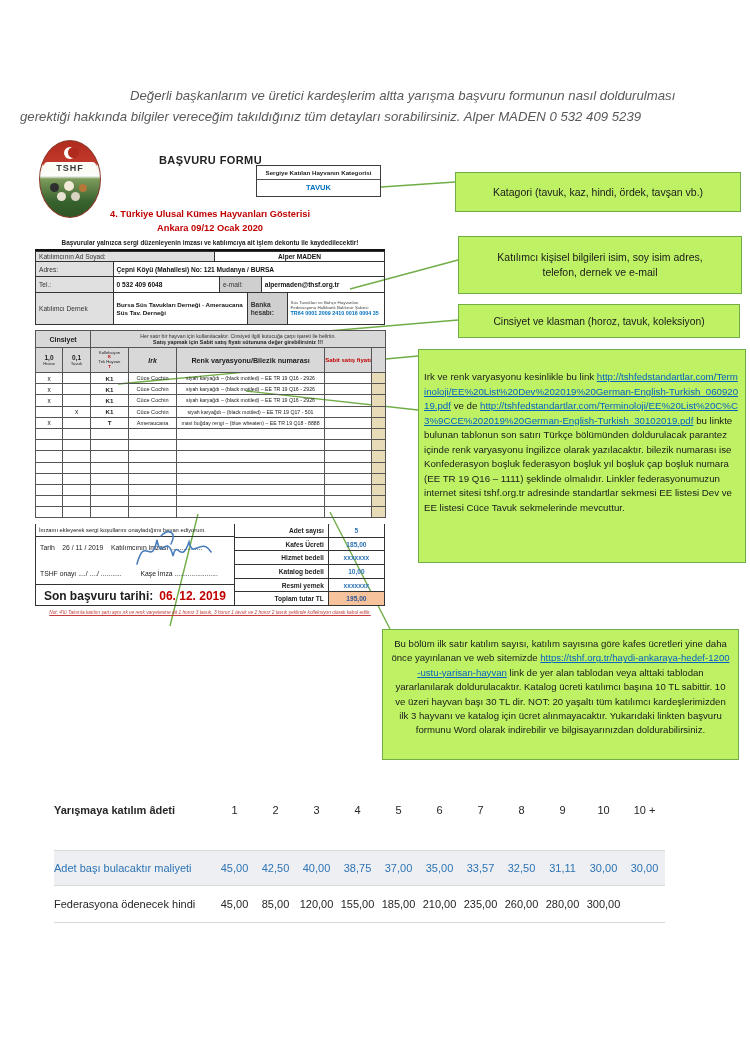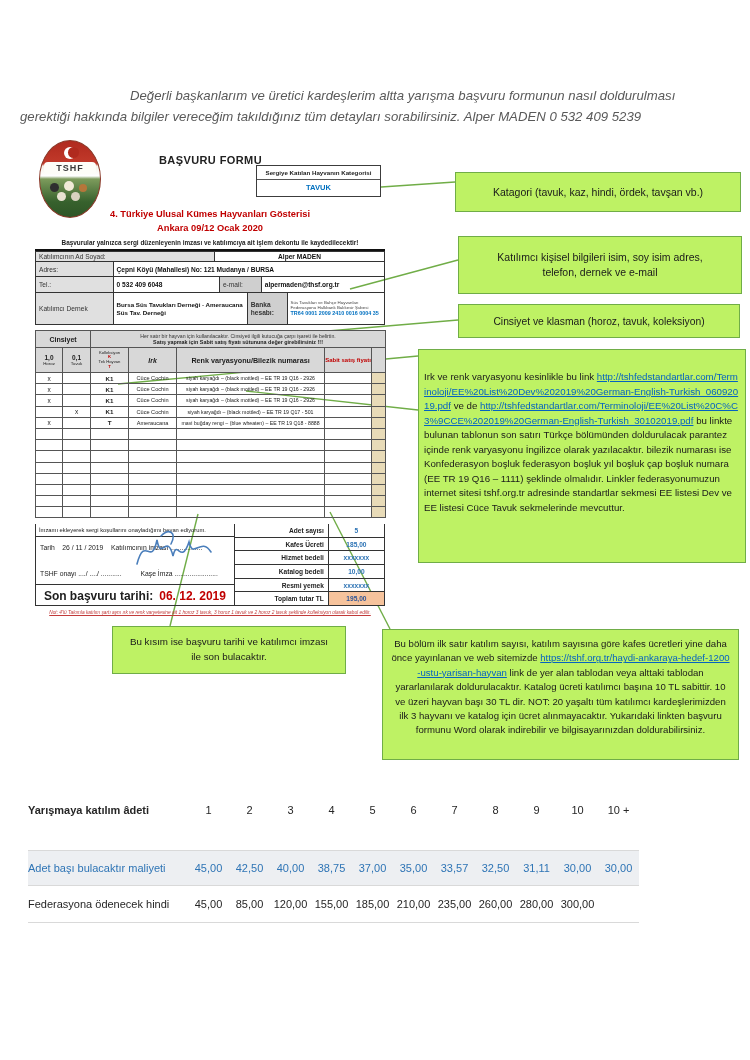--- a/index.html
+++ b/index.html
@@ -77,21 +77,21 @@
   .cent{display:flex;align-items:center;justify-content:center;text-align:center;}
   #co1{left:455px;top:172px;width:286px;height:40px;font-size:10.5px;}
   #co2{left:458px;top:236px;width:284px;height:58px;font-size:10.5px;padding:0 24px;line-height:1.45;}
   #co3{left:458px;top:304px;width:282px;height:34px;font-size:10.3px;}
   #co4{left:418px;top:349px;width:328px;height:214px;font-size:9.7px;line-height:1.5;text-align:left;padding:20px 5px;}
   #co5{left:112px;top:626px;width:234px;height:48px;font-size:9.8px;line-height:1.5;padding:0 12px;}
   #co6{left:382px;top:629px;width:357px;height:131px;font-size:9.6px;line-height:1.5;text-align:center;padding:7px 8px;}
   .lnk{color:#0563c1;text-decoration:underline;word-break:break-all;cursor:pointer;}
   
   .pricing{position:absolute;left:28px;top:796px;}
-  .ptab{border-collapse:collapse;table-layout:fixed;}
+  .ptab{border-collapse:collapse;table-layout:fixed;margin-left:26px;}
   .ptab td{padding:0;}
   .ptab .plabel{width:160px;text-align:left;font-size:11px;}
   .ptab .pval{width:41px;text-align:center;font-size:11px;}
   .prow-h td{height:46px;vertical-align:top;padding-top:8px;color:#262626;}
   .prow-h .plabel{font-weight:bold;}
   .prow-c td{height:34px;vertical-align:middle;background:#edeff2;border-top:1px solid #d9d9d9;border-bottom:1px solid #d9d9d9;color:#2e74b5;}
   .prow-t td{height:36px;vertical-align:middle;border-bottom:1px solid #d9d9d9;color:#262626;}
 </style>
 </head>
 <body>
@@ -371,21 +371,20 @@
   </div>
 
   <div class="callout cent" id="co1">Katagori (tavuk, kaz, hindi, ördek, tavşan vb.)</div>
   <div class="callout cent" id="co2">Katılımcı kişisel bilgileri isim,  soy isim adres, telefon, dernek ve e-mail</div>
   <div class="callout cent" id="co3">Cinsiyet ve klasman (horoz, tavuk, koleksiyon)</div>
 
   <div class="callout" id="co4">
     <span>Irk ve renk varyasyonu kesinlikle bu link </span><span class="lnk">http://tshfedstandartlar.com/Terminoloji/EE%20List%20Dev%202019%20German-English-Turkish_06092019.pdf</span><span> ve de </span><span class="lnk">http://tshfedstandartlar.com/Terminoloji/EE%20List%20C%C3%9CCE%202019%20German-English-Turkish_30102019.pdf</span><span> bu linkte bulunan tablonun son satırı Türkçe bölümünden doldurulacak parantez içinde renk varyasyonu İngilizce olarak yazılacaktır. bilezik numarası ise  Konfederasyon boşluk federasyon boşluk yıl boşluk çap boşluk numara (EE TR 19 Q16 – 1111) şeklinde olmalıdır. Linkler federasyonumuzun internet sitesi tshf.org.tr adresinde standartlar sekmesi EE listesi Dev ve EE listesi Cüce Tavuk sekmelerinde mevcuttur.</span>
   </div>
 
-  <div class="callout cent" id="co5">Bu kısım ise başvuru tarihi ve katılımcı imzası ile son bulacaktır.</div>
 
   <div class="callout" id="co6">
     <span>Bu bölüm ilk satır katılım sayısı, katılım sayısına göre kafes ücretleri yine daha önce yayınlanan ve web sitemizde </span><span class="lnk">https://tshf.org.tr/haydi-ankaraya-hedef-1200-ustu-yarisan-hayvan</span><span> link de yer alan tablodan veya alttaki tablodan yararlanılarak doldurulacaktır. Katalog ücreti katılımcı başına 10 TL sabittir. 10 ve üzeri hayvan başı 30 TL dir.  NOT: 20 yaşaltı tüm katılımcı kardeşlerimizden ilk 3 hayvanı ve katalog için ücret alınmayacaktır.  Yukarıdaki linkten başvuru formunu Word olarak indirebilir ve bilgisayarınızdan doldurabilirsiniz.</span>
   </div>
 
   <div class="pricing">
     <table class="ptab">
       <tbody>
           <tr class="prow-h">
         <td class="plabel">Yarışmaya katılım âdeti</td>

